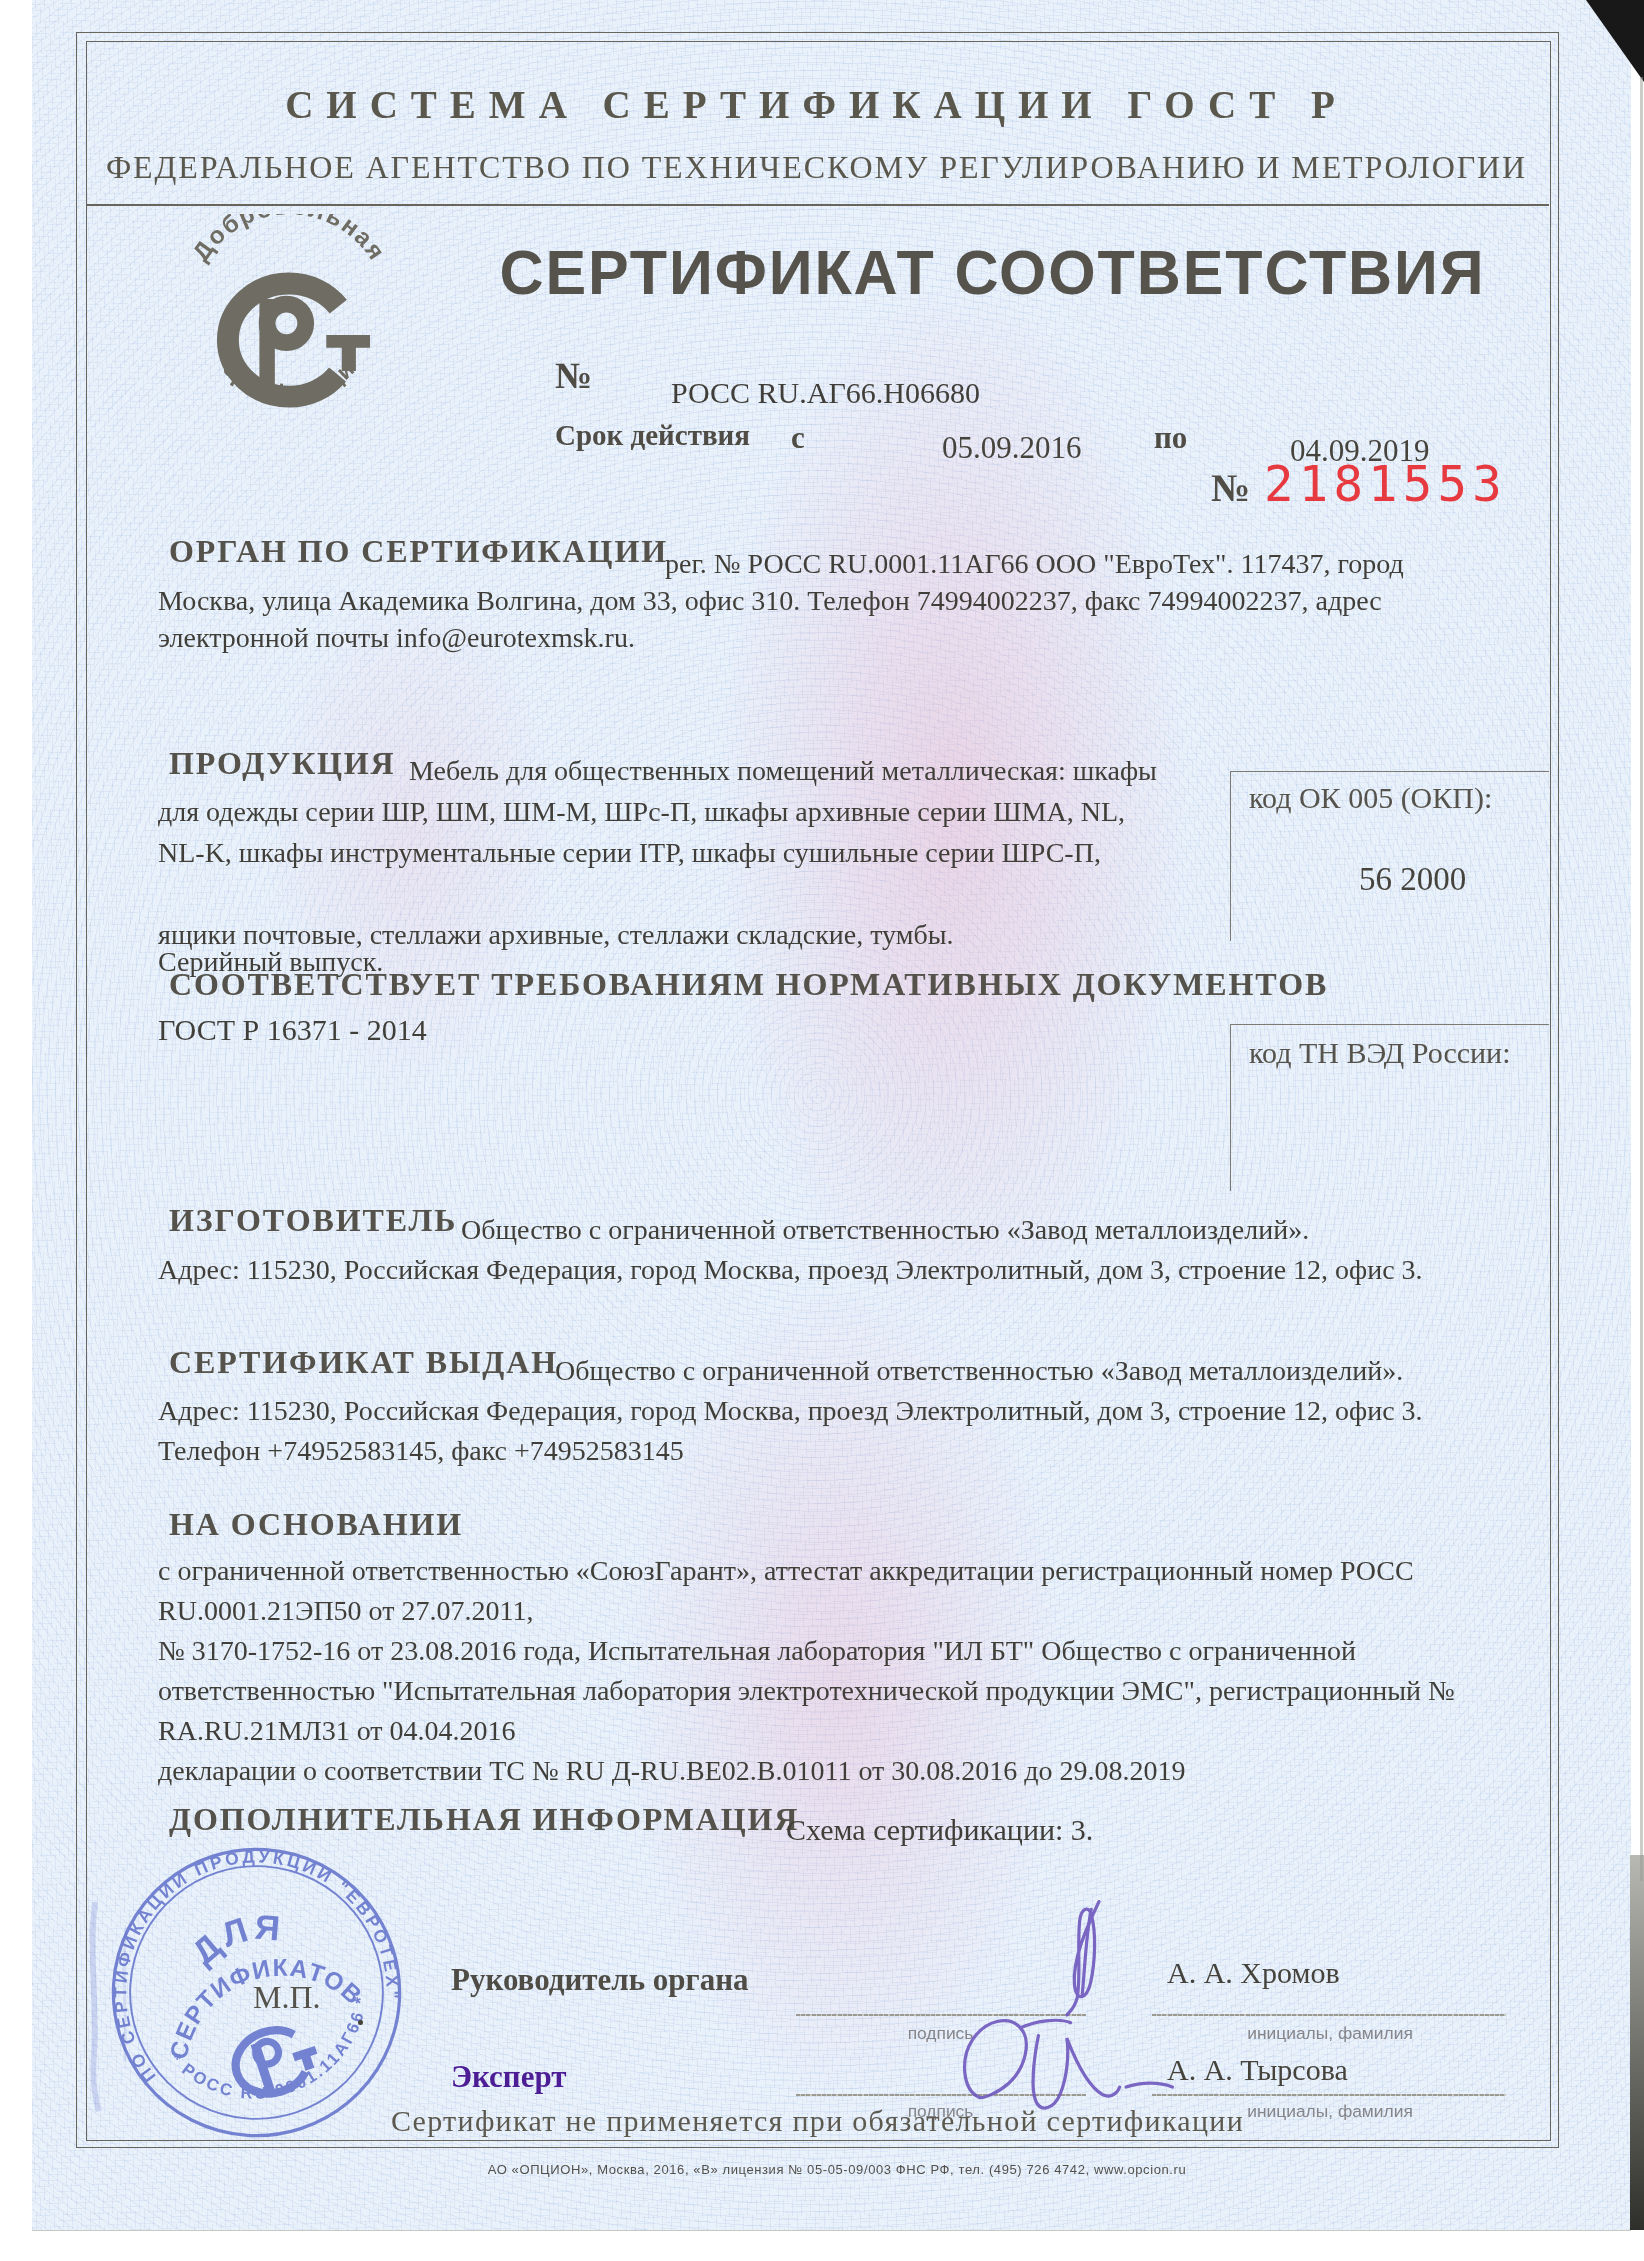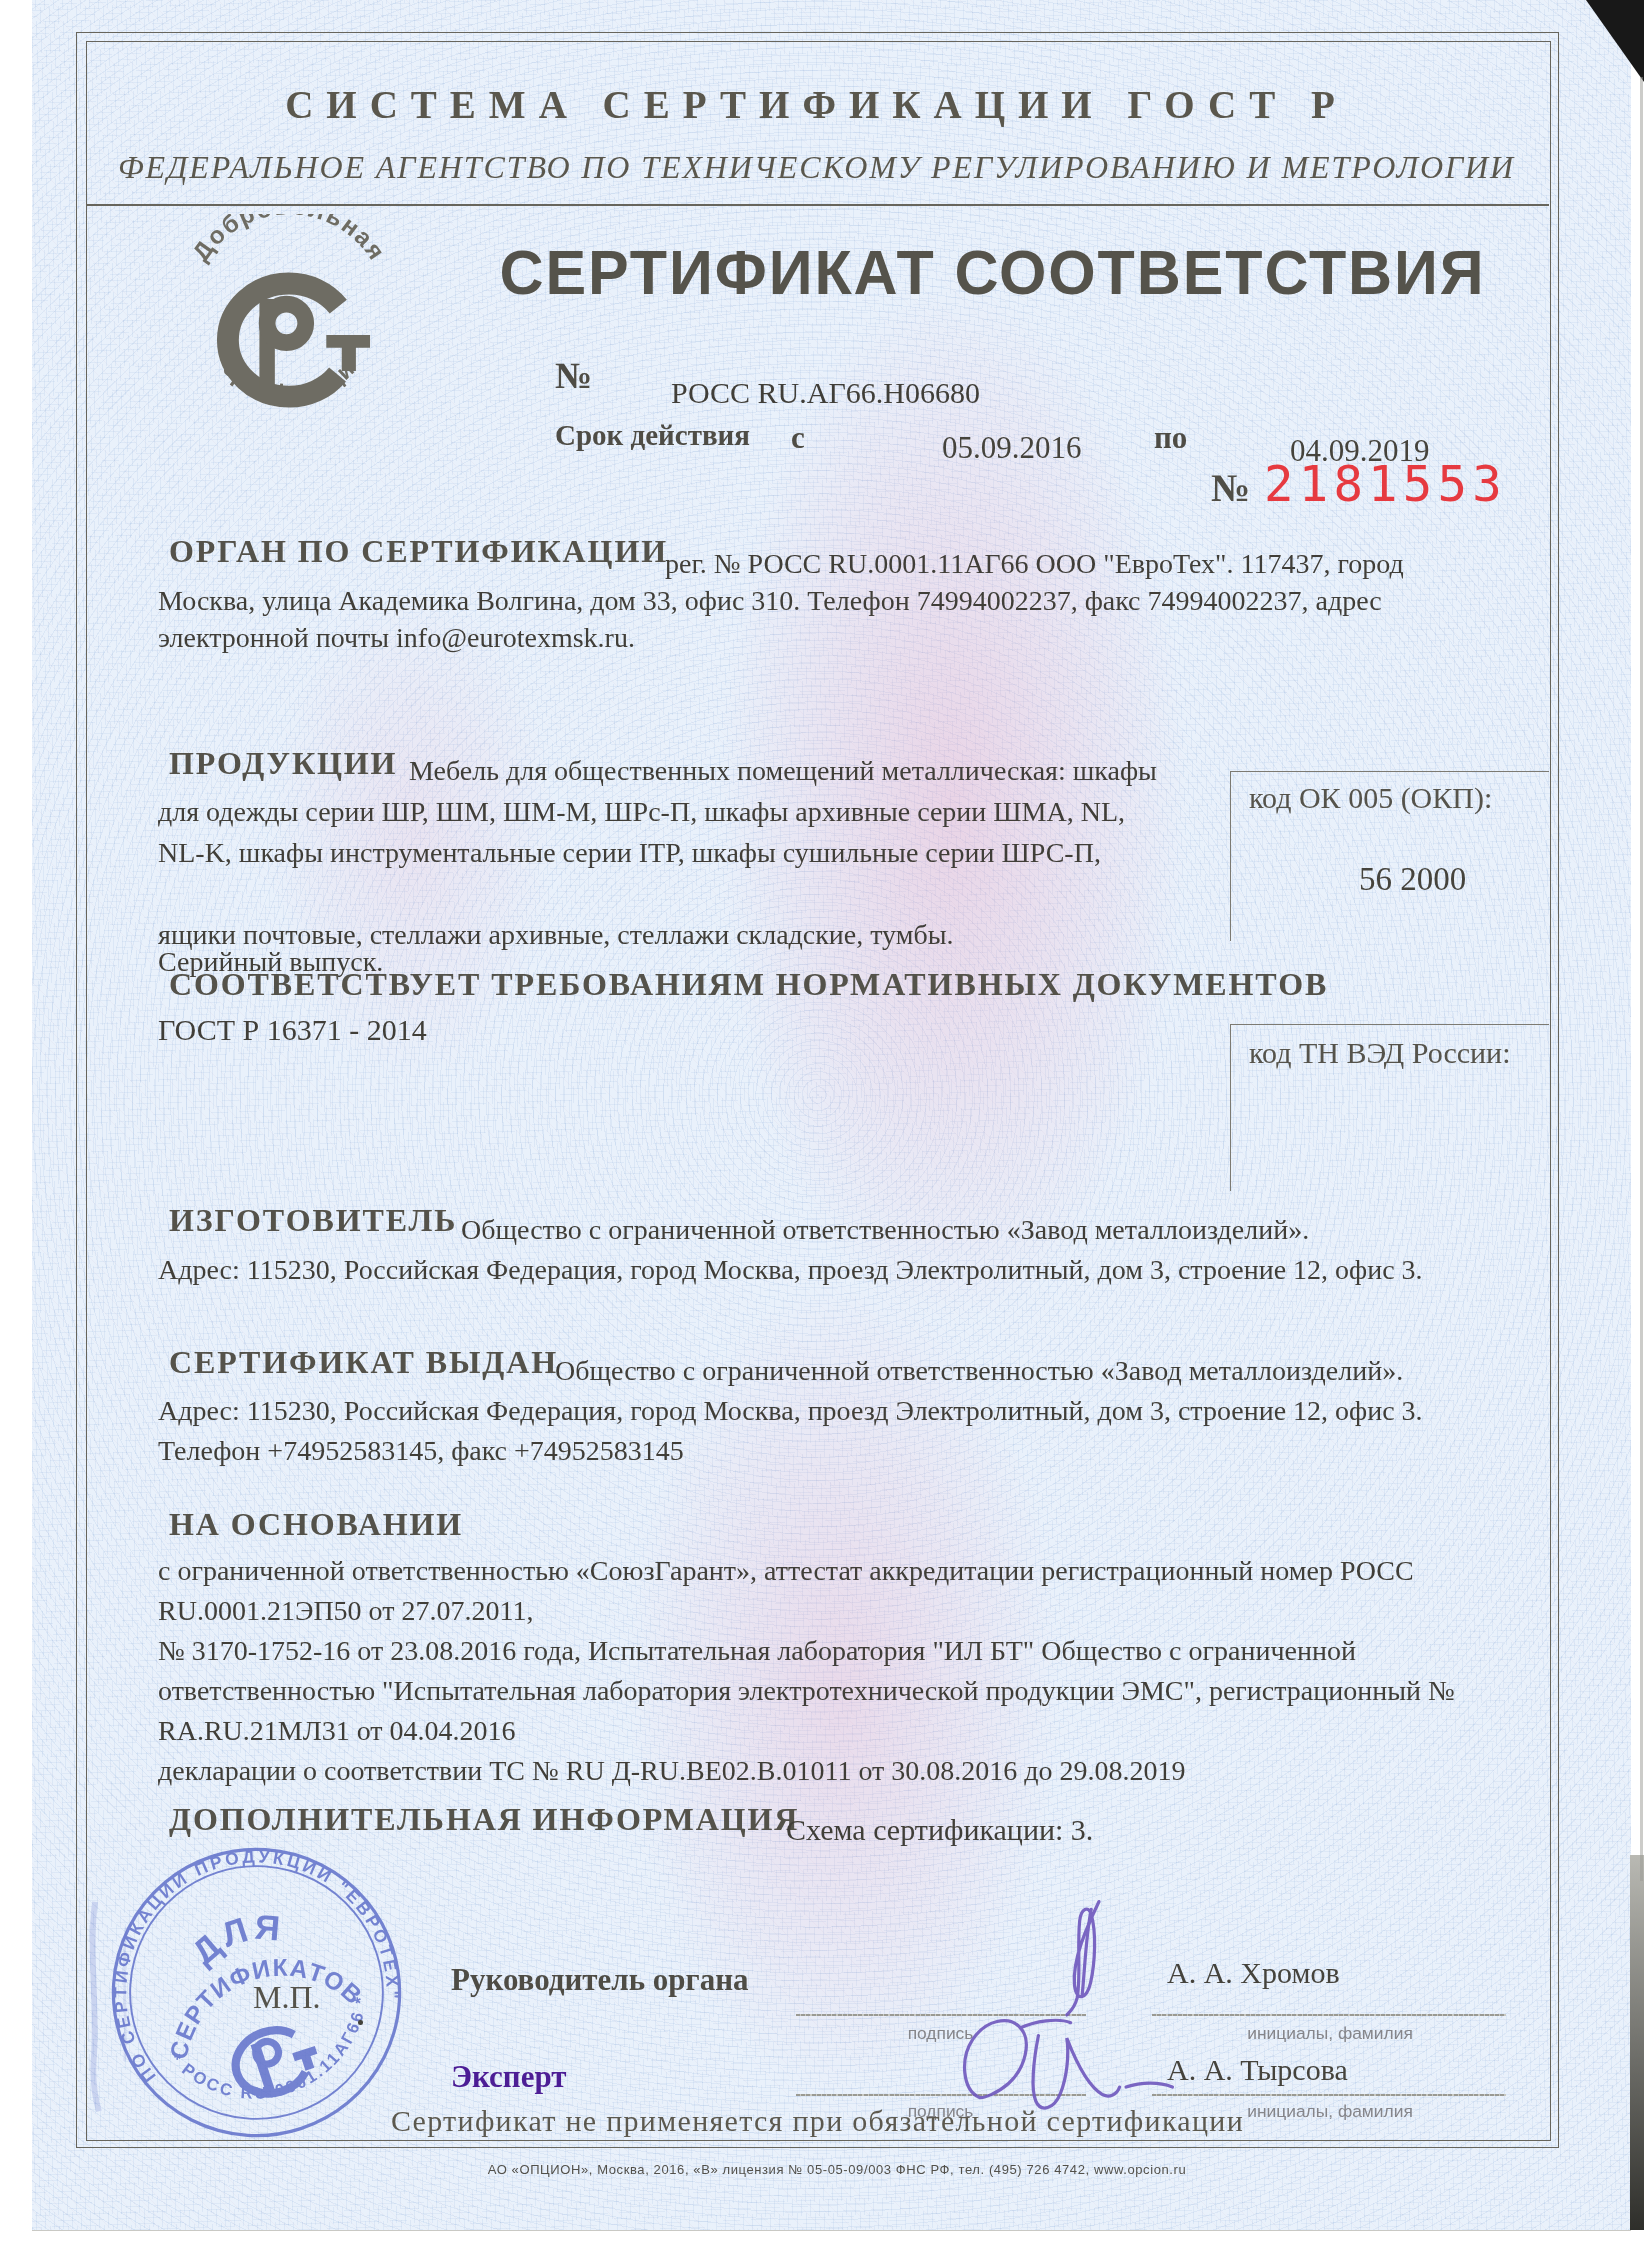--- a/index.html
+++ b/index.html
@@ -45,21 +45,21 @@
 
   <div class="abs" style="left:1586px;top:0;width:58px;height:82px;background:#181818;clip-path:polygon(0 0,100% 0,100% 100%);"></div>
   <div class="abs" style="left:1630px;top:1855px;width:14px;height:375px;background:linear-gradient(#b9b9b3,#2e2e2a);"></div>
   <div class="abs" style="left:1640px;top:77px;width:3.2px;height:1804px;background:#9a9a94;opacity:.5;"></div>
 
   <div class="frame" style="left:76px;top:32px;width:1481px;height:2114px;"></div>
   <div class="frame inner" style="left:86px;top:41px;width:1463px;height:2098px;"></div>
   <div class="hline" style="left:87px;top:204px;width:1462px;"></div>
 
   <div class="abs serif h1" style="left:76px;top:82px;width:1481px;">СИСТЕМА СЕРТИФИКАЦИИ ГОСТ Р</div>
-  <div class="abs serif h2" style="left:76px;top:149px;width:1481px;font-style:italic;">ФЕДЕРАЛЬНОЕ АГЕНТСТВО ПО ТЕХНИЧЕСКОМУ РЕГУЛИРОВАНИЮ И МЕТРОЛОГИИ</div>
+  <div class="abs serif h2" style="left:76px;top:149px;width:1481px;">ФЕДЕРАЛЬНОЕ АГЕНТСТВО ПО ТЕХНИЧЕСКОМУ РЕГУЛИРОВАНИЮ И МЕТРОЛОГИИ</div>
 
   <svg class="abs" style="left:169px;top:214px;" width="240" height="229" viewBox="0 0 372 356">
     <defs>
       <path id="lgTop" d="M 60,232 A 150,150 0 1 1 312,232" fill="none"></path>
       <path id="lgBot" d="M 78,238 A 138,138 0 0 0 294,238" fill="none"></path>
     </defs>
     <text font-size="38" font-weight="bold" fill="#6e6c63" letter-spacing="3">
       <textPath href="#lgTop" startOffset="50%" text-anchor="middle">Добровольная</textPath>
     </text>
     <text font-size="36" font-weight="bold" fill="#6e6c63" letter-spacing="2">
@@ -85,21 +85,21 @@
   <div class="abs serif" style="left:1290px;top:433px;font-size:31px;">04.09.2019</div>
 
   <div class="abs serif b" style="left:1211px;top:465px;font-size:39px;color:#504e46;">№</div>
   <div class="abs serial" style="left:1264px;top:456px;color:#e63a40;">2181553</div>
 
   <div class="abs lbl" style="left:169px;top:533px;">ОРГАН ПО СЕРТИФИКАЦИИ</div>
   <div class="abs body" style="left:665px;top:548px;">рег. № РОСС RU.0001.11АГ66 ООО "ЕвроТех". 117437, город</div>
   <div class="abs body" style="left:158px;top:585px;">Москва, улица Академика Волгина, дом 33, офис 310. Телефон 74994002237, факс 74994002237, адрес</div>
   <div class="abs body" style="left:158px;top:622px;">электронной почты info@eurotexmsk.ru.</div>
 
-  <div class="abs lbl" style="left:169px;top:745px;">ПРОДУКЦИИ</div>
+  <div class="abs lbl" style="left:169px;top:745px;">ПРОДУКЦИЯ</div>
   <div class="abs body" style="left:409px;top:755px;">Мебель для общественных помещений металлическая: шкафы</div>
   <div class="abs body" style="left:158px;top:837px;">NL-K, шкафы инструментальные серии ITP, шкафы сушильные серии ШРС-П,</div>
   <div class="abs body" style="left:158px;top:796px;">для одежды серии ШР, ШМ, ШМ-М, ШРс-П, шкафы архивные серии ШМА, NL,</div>
   <div class="abs body" style="left:158px;top:919px;">ящики почтовые, стеллажи архивные, стеллажи складские, тумбы.</div>
   <div class="abs body" style="left:158px;top:946px;">Серийный выпуск.</div>
 
   <div class="corner" style="left:1230px;top:771px;width:318px;height:169px;"></div>
   <div class="abs serif" style="left:1249px;top:781px;font-size:30px;color:#55534b;">код ОК 005 (ОКП):</div>
   <div class="abs serif" style="left:1359px;top:861px;font-size:33px;color:#45433c;">56 2000</div>
 

